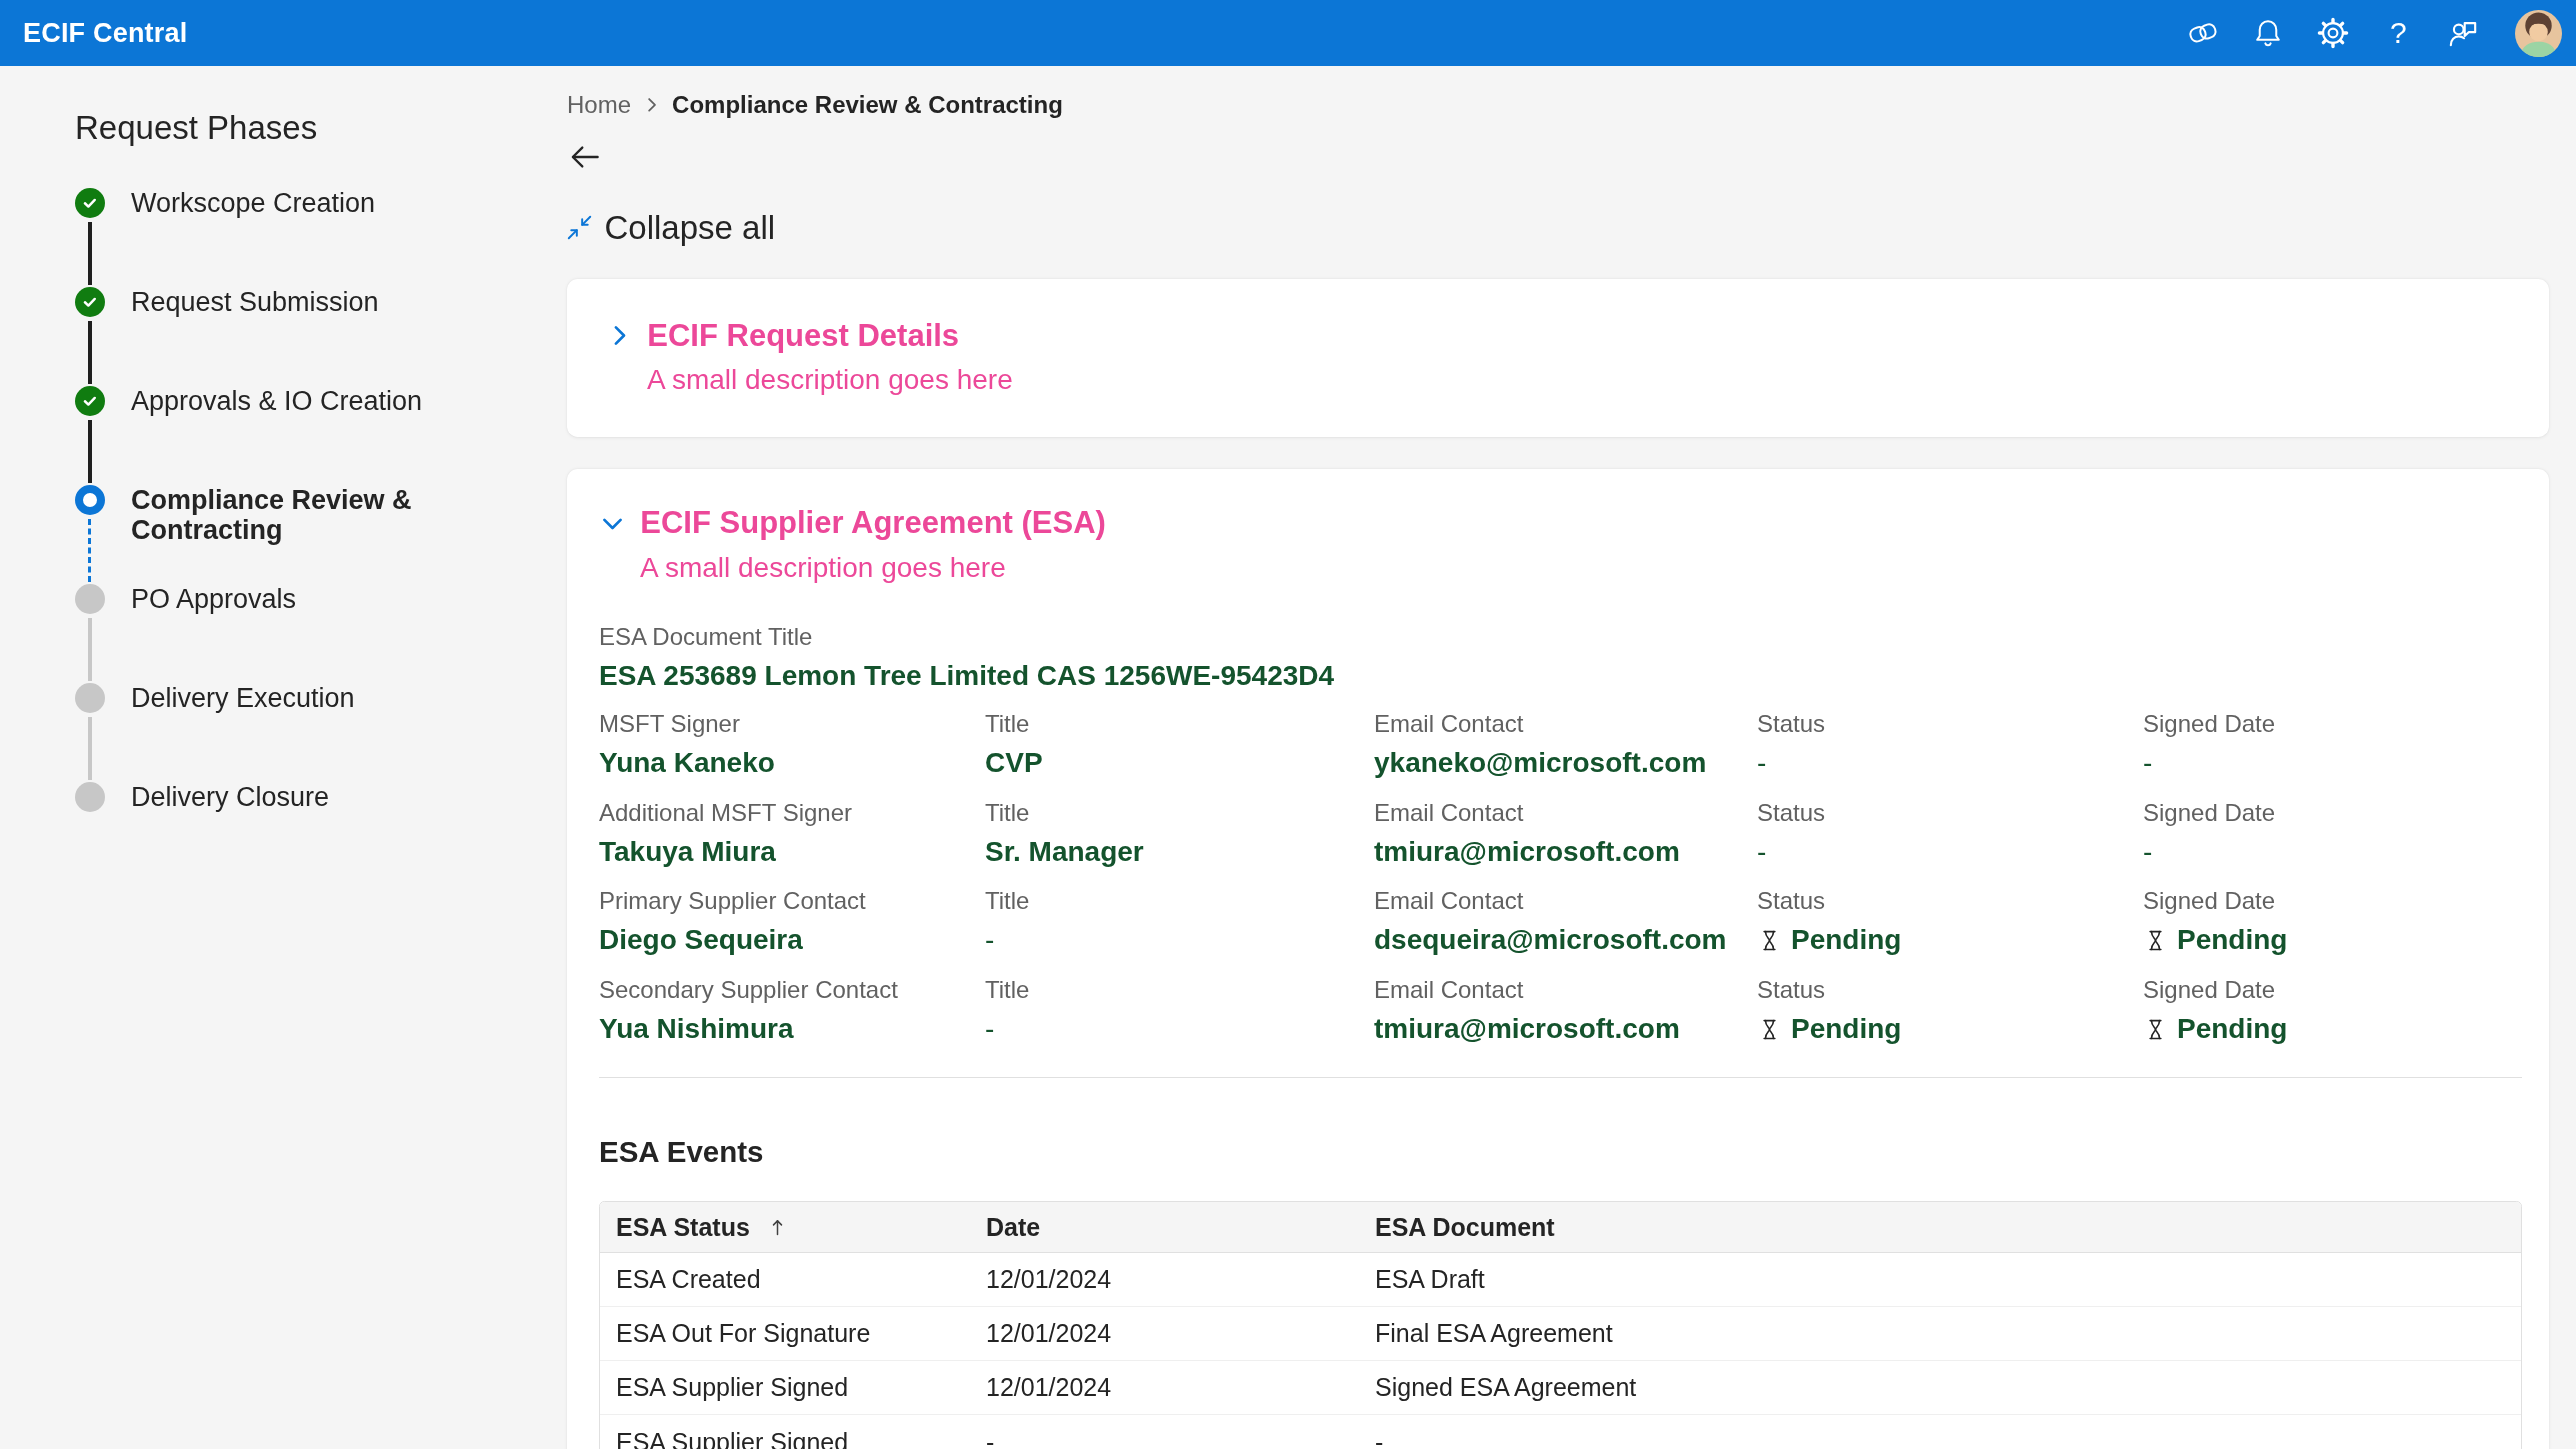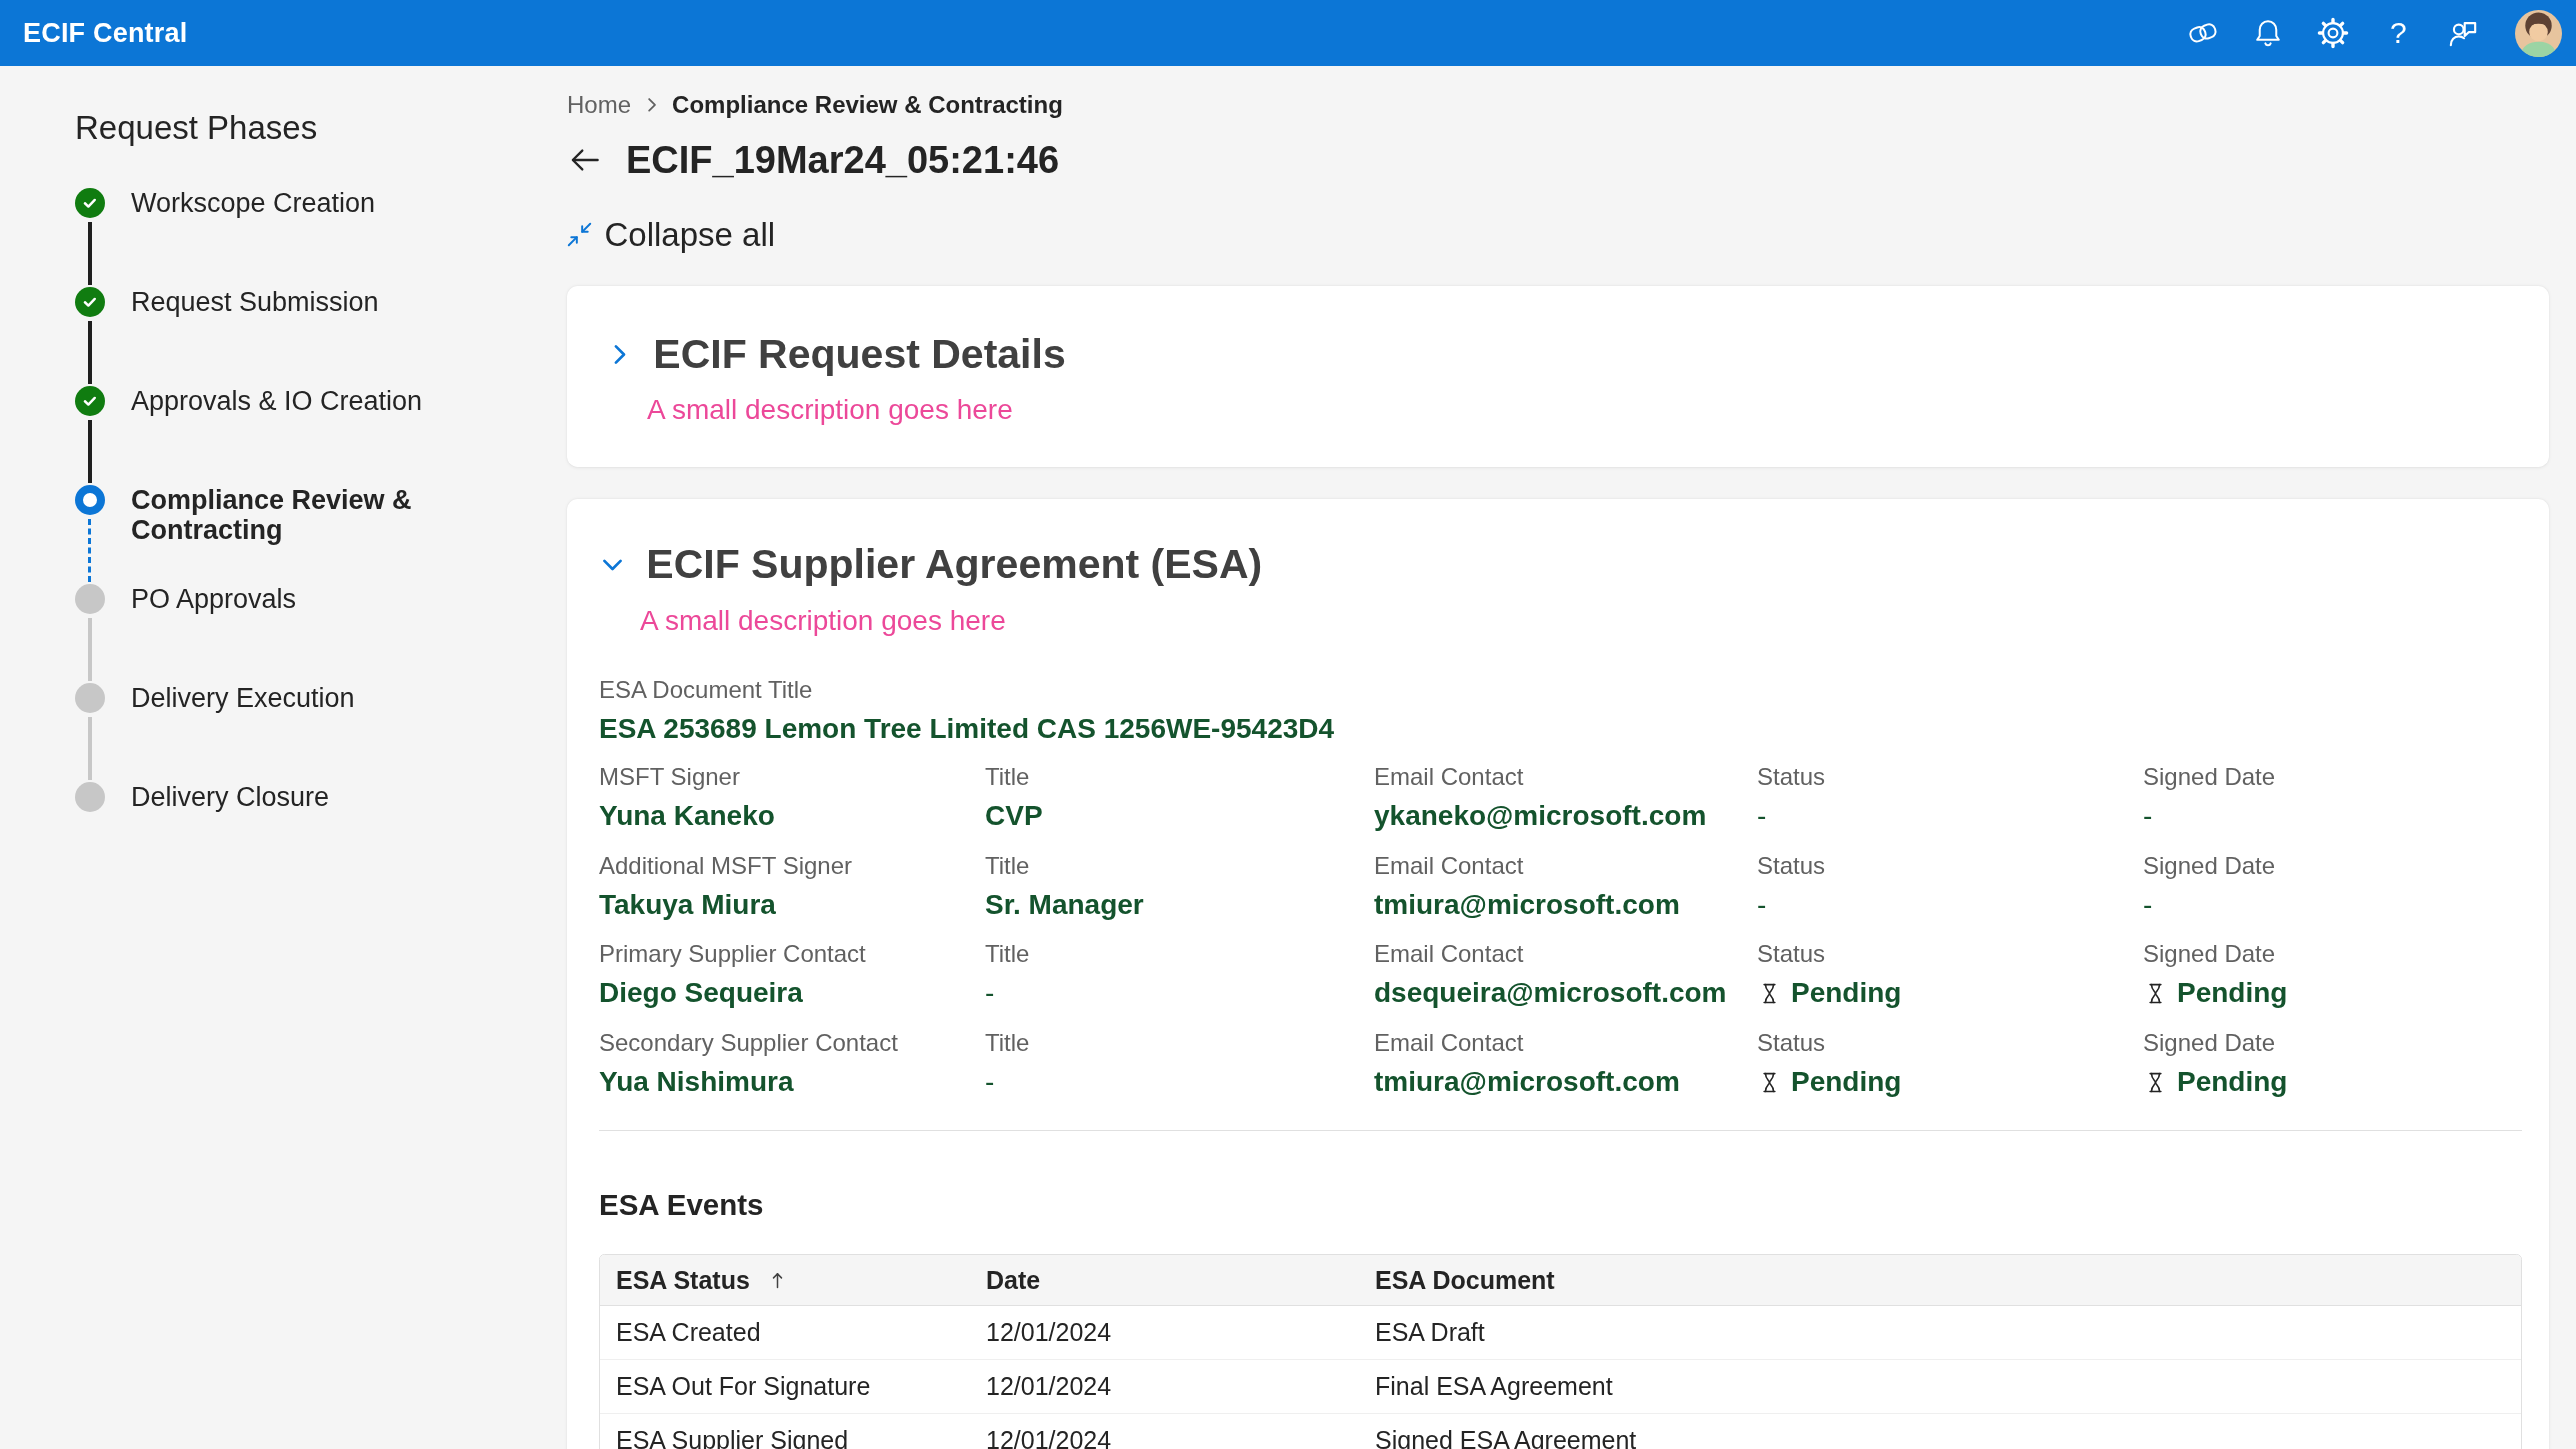--- a/index.html
+++ b/index.html
@@ -57,21 +57,21 @@
   .back-btn { background: none; border: none; padding: 0; cursor: pointer; display: flex; }
   .page-title { margin: 0; font-size: 38px; font-weight: 700; color: #242424; }
   .collapse-row { display: flex; align-items: center; gap: 12.5px; margin-top: 34px; font-size: 33px; color: #242424; cursor: pointer; width: fit-content; }
 
   
   .card {
     background: #fff; border-radius: 10.7px; margin-top: 32px;
     box-shadow: 0 0.9px 3.6px rgba(0,0,0,.07), 0 0 1.8px rgba(0,0,0,.05);
   }
   .card-head { display: flex; align-items: center; gap: 14.3px; cursor: pointer; }
-  .card-title { margin: 6px; font-size: 41px; font-weight: 700; color: #404040; }
+  .card-title { margin: 0; font-size: 31px; font-weight: 700; color: #ec4899; }
   .card-desc { margin: 10.7px 0 0 41px; font-size: 28px; color: #ec4899; }
   .card-collapsed { padding: 39px 39px 41px 39px; }
   .card-esa { padding: 36px 27px 72px 32px; }
 
   
   .esa-body { margin-top: 39px; }
   .flabel { font-size: 24px; color: #616161; }
   .fvalue { font-size: 28px; font-weight: 700; margin-top: 9px; color: #14532d; }
   .fvalue.plain { font-weight: 400; }
   .signers { margin-top: 18px; display: flex; flex-direction: column; gap: 19.7px; }
@@ -211,21 +211,20 @@
         <span class="bc-current">Compliance Review &amp; Contracting</span>
       </nav>
 
       <div class="title-row">
         <button class="back-btn">
           <svg width="36" height="36" viewBox="0 0 40 40" fill="none" stroke="#242424" stroke-width="2.6" stroke-linecap="round" stroke-linejoin="round">
             <path d="M34 20 H7"></path>
             <path d="M17 9.5 L6.5 20 L17 30.5"></path>
           </svg>
         </button>
-        <h1 class="page-title">ECIF_19Mar24_05:21:46</h1>
       </div>
 
       <div class="collapse-row">
         <span>
           <svg width="25" height="25" viewBox="0 0 28 28" fill="none" stroke="#0C76D6" stroke-width="2.2" stroke-linecap="round" stroke-linejoin="round" style="display:block">
             <path d="M26 2 L17 11"></path>
               <path d="M17 4.8 V11 H23.2"></path>
             <path d="M2 26 L11 17"></path>
               <path d="M11 23.2 V17 H4.8"></path>
           </svg>

